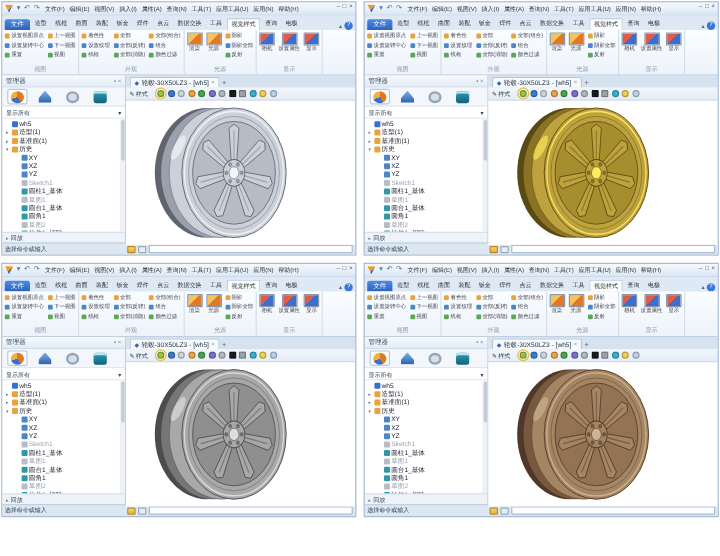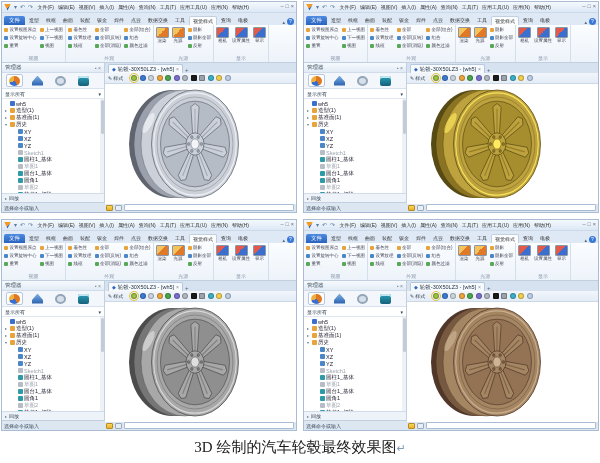--- a/index.html
+++ b/index.html
@@ -1654,16 +1654,13 @@
     </div>
 
     <div class="statusbar">
       <span class="status-prompt">选择命令或输入</span>
       <span class="status-ic1"></span>
       <span class="status-ic2"></span>
       <span class="cmd-input"></span>
     </div>
   </div>
     </div>
-  <div class="caption-row">
-    <span>3D 绘制的汽车轮毂最终效果图</span><span class="caption-mark">↵</span>
-  </div>
 </div>
 
 </body></html>

